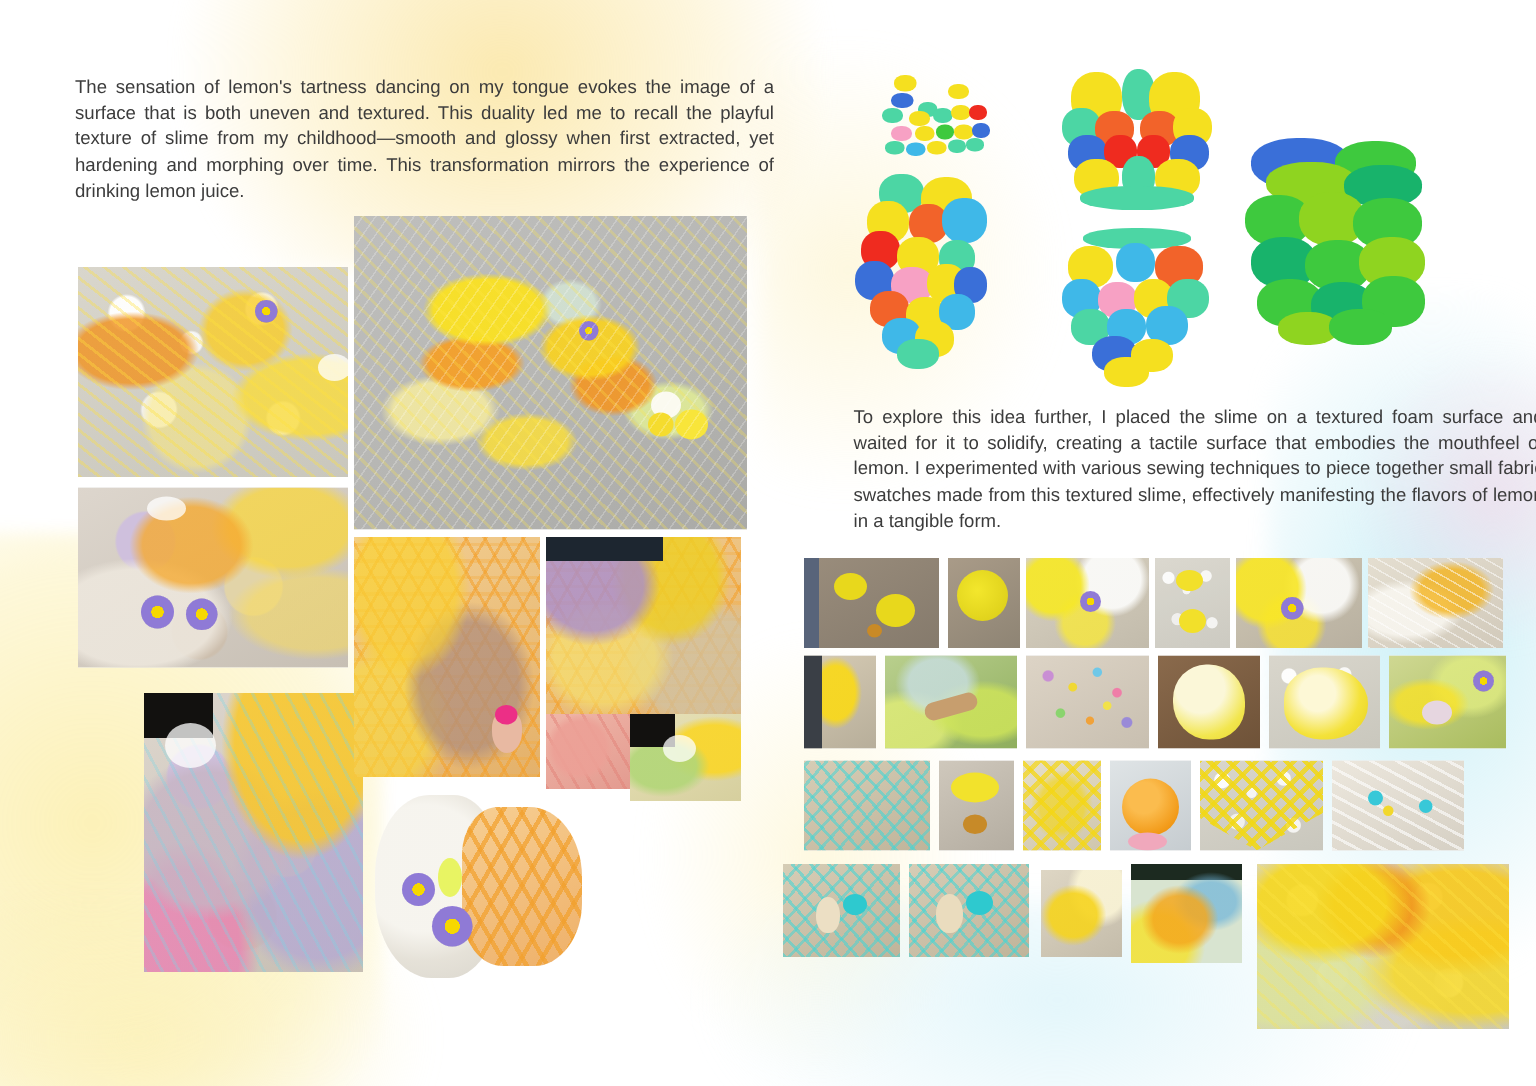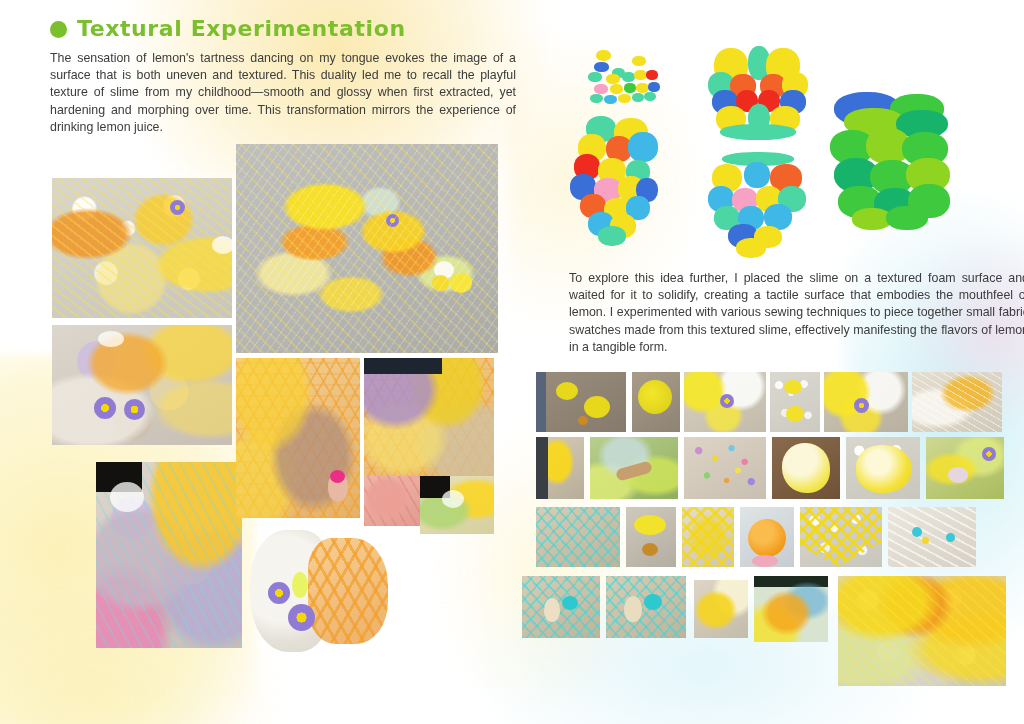--- a/index.html
+++ b/index.html
@@ -94,24 +94,20 @@
 
   <div class="wash" id="wash-top-yellow"></div>
   <div class="wash" id="wash-center-pale"></div>
   <div class="wash" id="wash-left-lemon"></div>
   <div class="wash" id="wash-left-lemon2"></div>
   <div class="wash" id="wash-mid-yellow"></div>
   <div class="wash" id="wash-right-cyan"></div>
   <div class="wash" id="wash-right-pink"></div>
   <div class="wash" id="wash-bottom-cyan"></div>
 
-  <div id="headline">
-    <div id="title-bullet"></div>
-    <div id="page-title">Textural Experimentation</div>
-  </div>
 
   <div class="body-copy" id="intro-paragraph">The sensation of lemon's tartness dancing on my tongue evokes the image of a surface that is both uneven and textured.  This duality led me to recall the playful texture of slime from my childhood—smooth and glossy when first extracted, yet hardening and morphing over time. This transformation mirrors the experience of drinking lemon juice.</div>
   <div class="body-copy" id="process-paragraph">To explore this idea further, I placed the slime on a textured foam surface and waited for it to solidify, creating a tactile surface that embodies the mouthfeel of lemon. I experimented with various sewing techniques to piece together small fabric swatches made from this textured slime, effectively manifesting the flavors of lemon in a tangible form.</div>
 
   <div id="sketch-panel">
 
     <div class="sketch-group" style="left:18px;top:4px;width:96px;height:62px;">
       <div class="stroke" style="left:10px;top:0;width:15px;height:11px;background:#f5e01f;"></div>
       <div class="stroke" style="left:46px;top:6px;width:14px;height:10px;background:#f5e01f;"></div>
       <div class="stroke" style="left:8px;top:12px;width:15px;height:10px;background:#3a6fd8;"></div>

